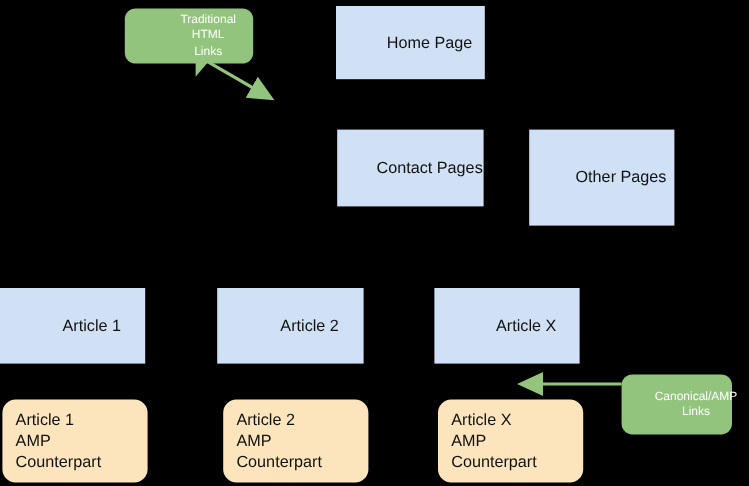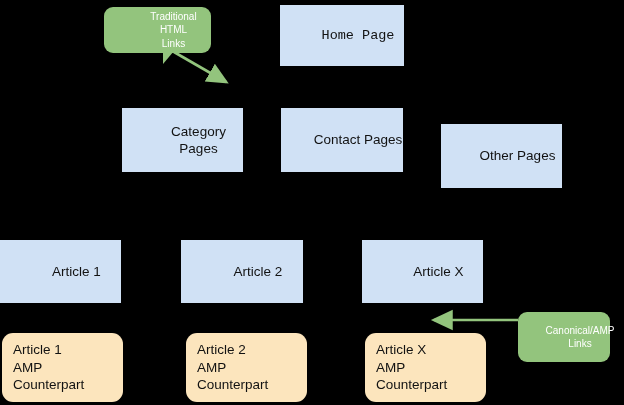--- a/index.html
+++ b/index.html
@@ -70,36 +70,30 @@
 <div id="canvas">
 
   <div class="node callout" style="left:104px; top:7px; width:107px; height:46px;">
     <div>
       <div>Traditional HTML</div>
       <div>Links</div>
     </div>
   </div>
   <div class="callout-tail" style="left:163px; top:51px;"></div>
 
-  <div class="node page-box" style="left:280px; top:5px; width:124px; height:61px;font-family:Liberation Mono, monospace;">
+  <div class="node page-box" style="left:280px; top:5px; width:124px; height:61px;">
     <span>Home Page</span>
   </div>
 
-  <div class="node page-box" style="left:122px; top:108px; width:121px; height:64px;">
-    <div>
-      <div>Category</div>
-      <div>Pages</div>
-    </div>
-  </div>
 
   <div class="node page-box" style="left:281px; top:108px; width:122px; height:64px;">
     <span>Contact Pages</span>
   </div>
 
-  <div class="node page-box" style="left:441px; top:124px; width:121px; height:64px;">
+  <div class="node page-box" style="left:441px; top:108px; width:121px; height:80px;">
     <span>Other Pages</span>
   </div>
 
   <div class="node page-box" style="left:0px; top:240px; width:121px; height:63px;">
     <span>Article 1</span>
   </div>
 
   <div class="node page-box" style="left:181px; top:240px; width:122px; height:63px;">
     <span>Article 2</span>
   </div>

